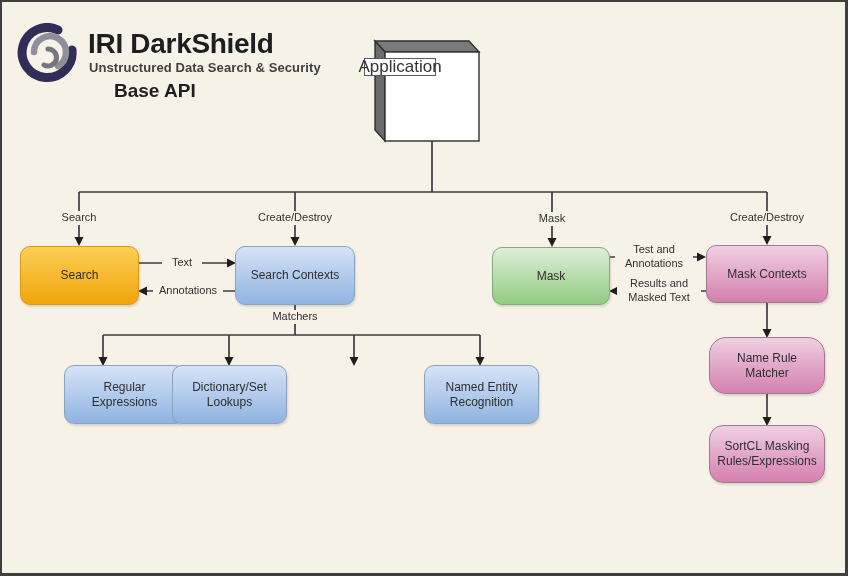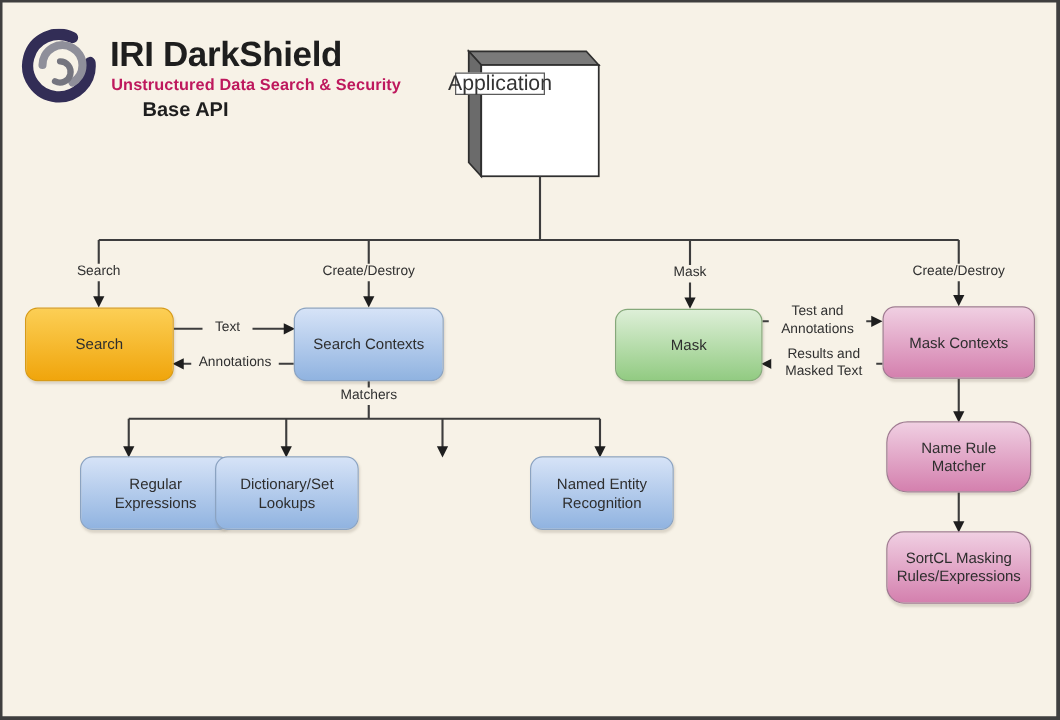--- a/index.html
+++ b/index.html
@@ -19,26 +19,26 @@
 
   
   .logo-swirl { position: absolute; left: 13px; top: 21px; }
   .brand-title {
     position: absolute; left: 86px; top: 26px;
     font-size: 28px; font-weight: 700; color: #1e1e1e; letter-spacing: -0.3px;
     white-space: nowrap;
   }
   .brand-tagline {
     position: absolute; left: 87px; top: 58px;
-    font-size: 13px; font-weight: 600; color: #be185d; letter-spacing: 0.1px;
+    font-size: 13px; font-weight: 600; color: #404040; letter-spacing: 0.1px;
     white-space: nowrap;
   }
   .brand-subtitle {
     position: absolute; left: 112px; top: 78px;
-    font-size: 16px; font-weight: 700; color: #1e1e1e;
+    font-size: 19px; font-weight: 700; color: #1e1e1e;
     white-space: nowrap;
   }
 
   
   svg.wires { position: absolute; left: 0; top: 0; }
   svg.wires line { stroke: #3d3d3d; stroke-width: 1.7; }
   svg.wires polygon.head { fill: #1e1e1e; stroke: none; }
 
   
   .edge-label {

